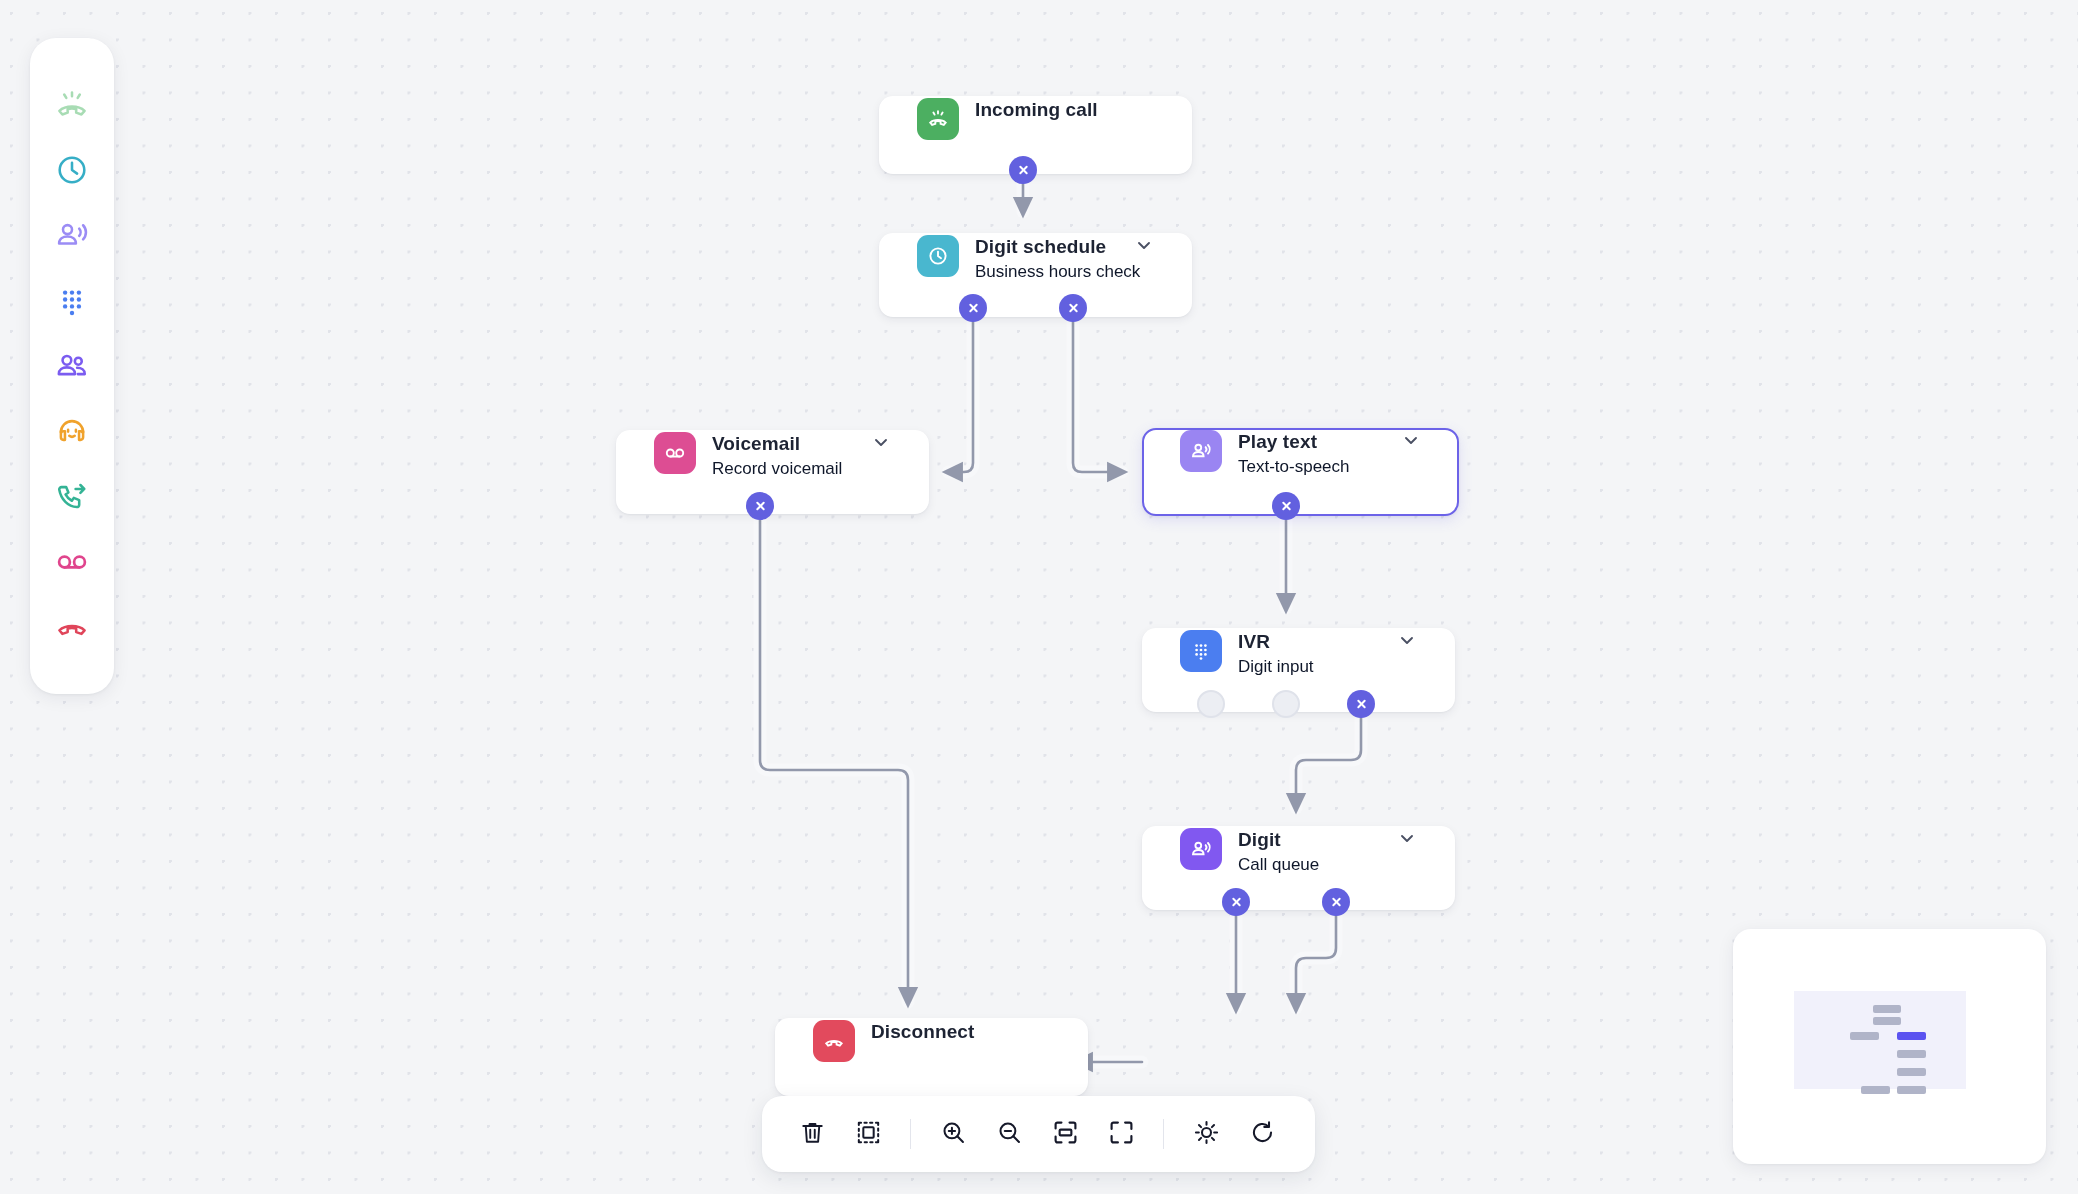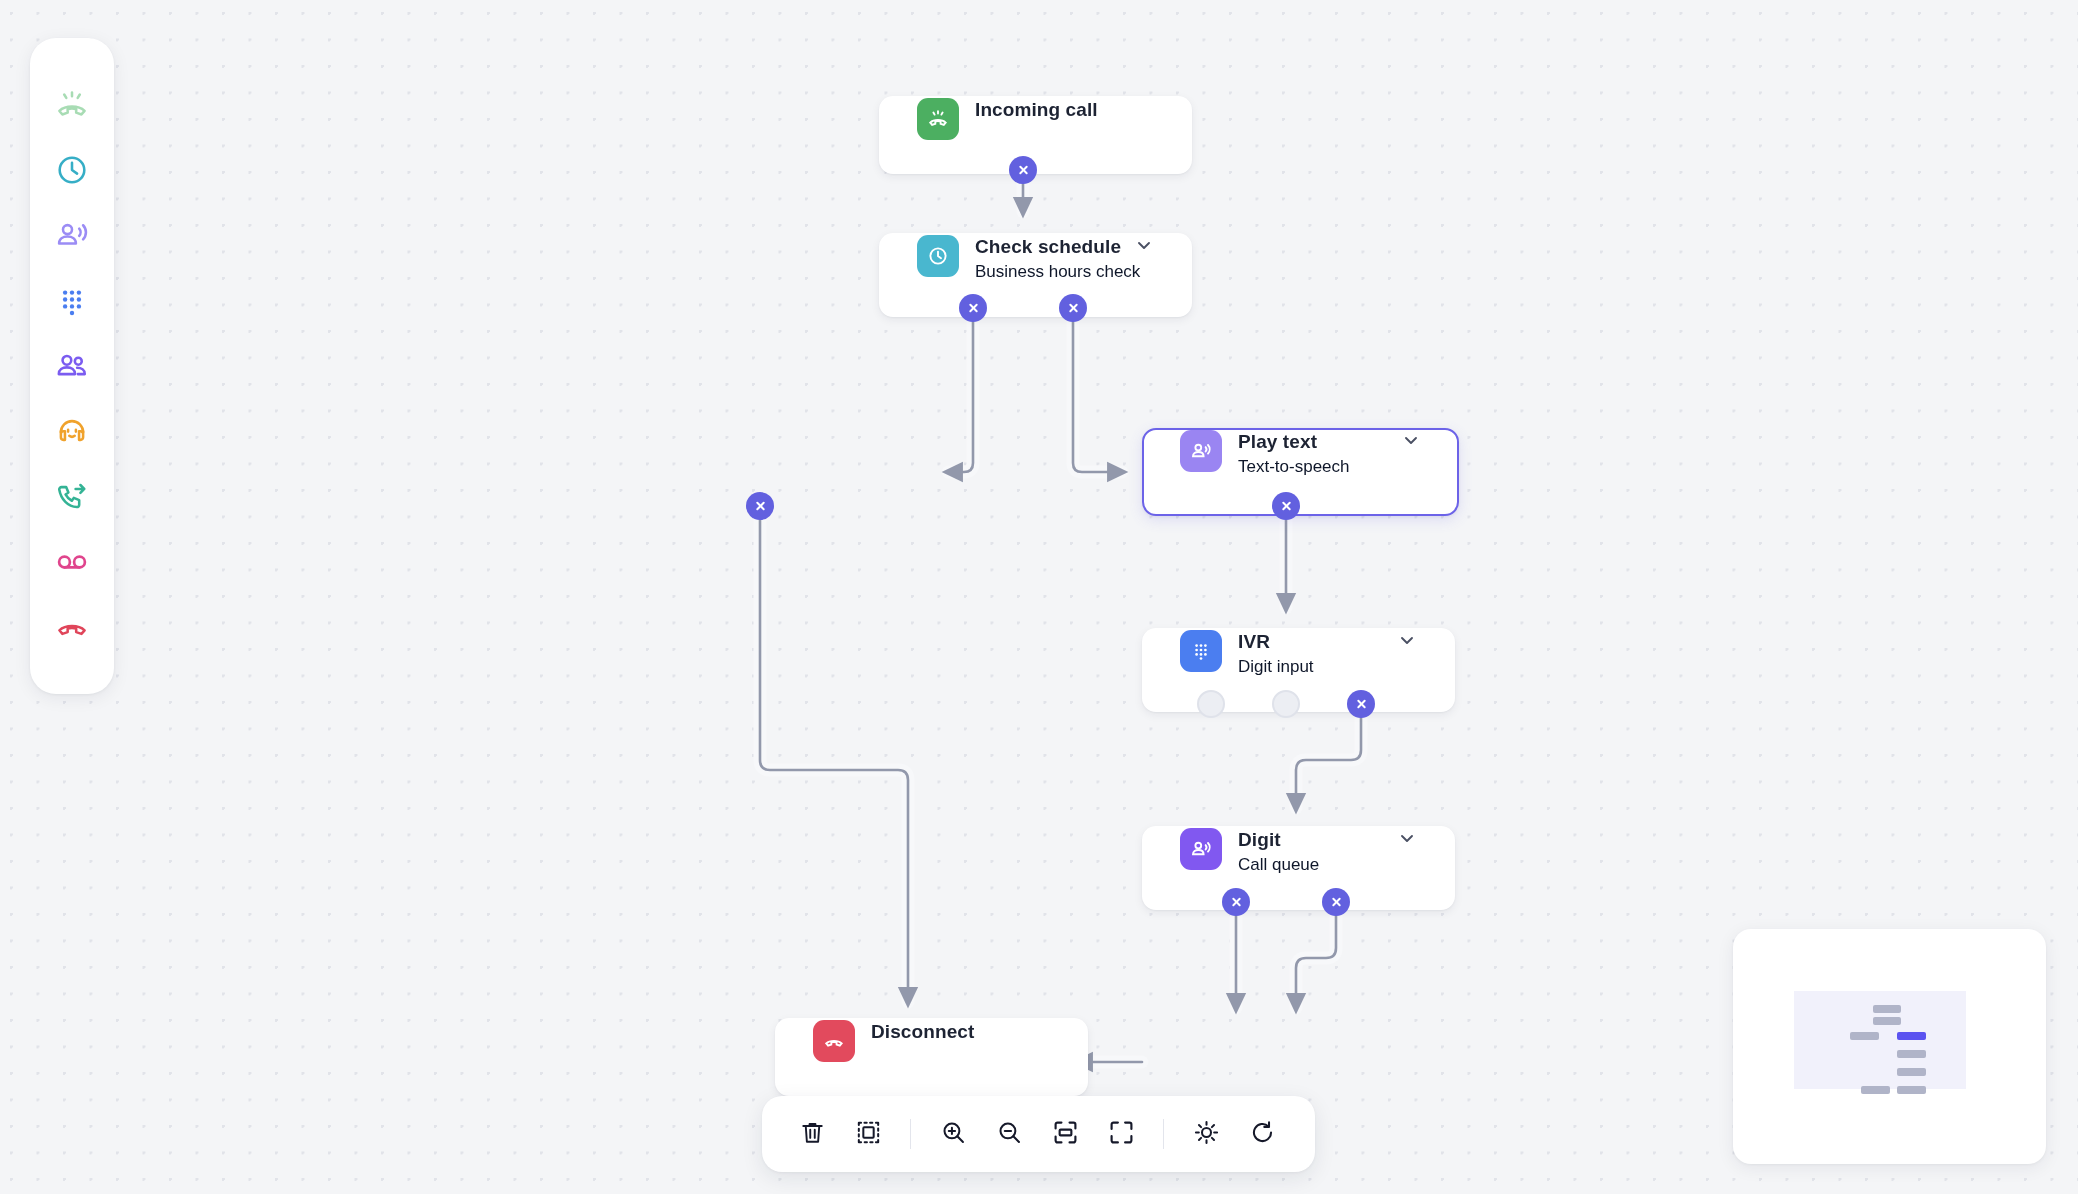--- a/index.html
+++ b/index.html
@@ -198,32 +198,50 @@
   <div class="port active" style="left:1009px; top:156px;"></div>
 
   <div class="node" style="left:879px; top:233px; width:313px; height:84px;">
     <span class="node-icon" style="background:#49b7cf;">
       <svg width="24" height="24" viewBox="0 0 24 24" fill="none" stroke="#ffffff" stroke-width="1.9" stroke-linecap="round">
         <circle cx="12" cy="12" r="7.6"></circle>
           <path d="M12,7.6 V12 l3,2.2"></path>
       </svg>
     </span>
     <span class="node-text">
-      <span class="node-title">Check schedule</span>
+      <span class="node-title">Digit schedule</span>
       <span class="node-sub" style="display:block;">Business hours check</span>
     </span>
     <span class="chevron">
       <svg width="20" height="20" viewBox="0 0 20 20" fill="none" stroke="#4a5063" stroke-width="1.9" stroke-linecap="round" stroke-linejoin="round">
           <path d="M5,8 l5,5 5,-5"></path>
         </svg>
     </span>
   </div>
   <div class="port active" style="left:959px; top:294px;"></div>
   <div class="port active" style="left:1059px; top:294px;"></div>
 
+  <div class="node" style="left:616px; top:430px; width:313px; height:84px;">
+    <span class="node-icon" style="background:#dd4d93;">
+      <svg width="24" height="24" viewBox="0 0 24 24" fill="none" stroke="#ffffff" stroke-width="1.9">
+        <circle cx="7.3" cy="12" r="3.5"></circle>
+          <circle cx="16.7" cy="12" r="3.5"></circle>
+          <path d="M7.3,15.5 H16.7" stroke-linecap="round"></path>
+      </svg>
+    </span>
+    <span class="node-text">
+      <span class="node-title">Voicemail</span>
+      <span class="node-sub" style="display:block;">Record voicemail</span>
+    </span>
+    <span class="chevron">
+      <svg width="20" height="20" viewBox="0 0 20 20" fill="none" stroke="#4a5063" stroke-width="1.9" stroke-linecap="round" stroke-linejoin="round">
+          <path d="M5,8 l5,5 5,-5"></path>
+        </svg>
+    </span>
+  </div>
   <div class="port active" style="left:746px; top:492px;"></div>
 
   <div class="node selected" style="left:1142px; top:428px; width:317px; height:88px;">
     <span class="node-icon" style="background:#9a85f2;">
       <svg width="24" height="24" viewBox="0 0 24 24" fill="none" stroke="#ffffff" stroke-width="1.9" stroke-linecap="round">
         <circle cx="9.3" cy="8.6" r="2.9"></circle>
         <path d="M4,17.3 c0,-2.8 2.4,-4.3 5.3,-4.3 c2.9,0 5.3,1.5 5.3,4.3 z"></path>
         <path d="M16.6,8.1 a3.4,3.4 0 0 1 0,4.4 M19,6 a6.4,6.4 0 0 1 0,8.6"></path>
       </svg>
     </span>

